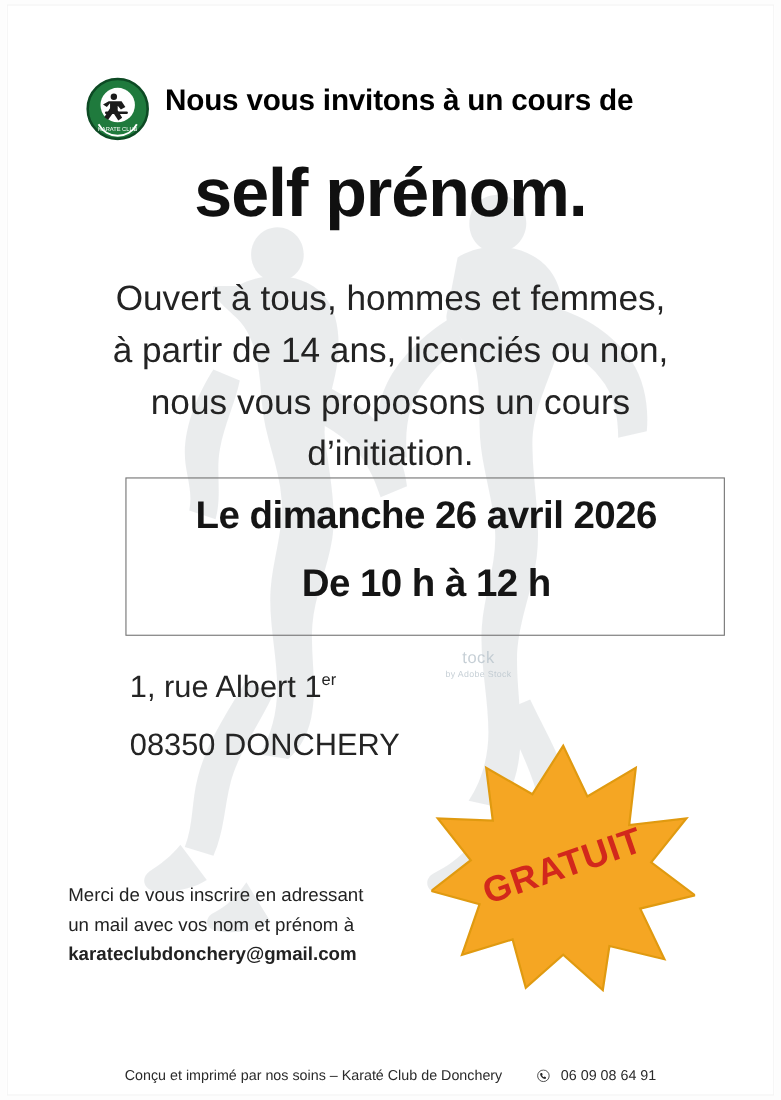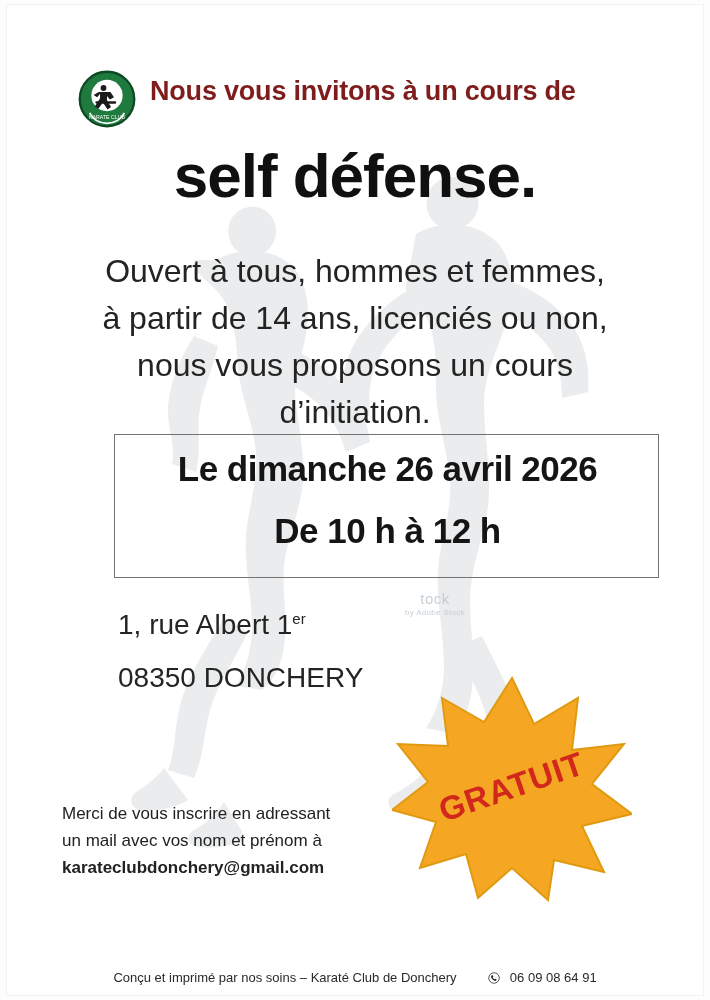--- a/index.html
+++ b/index.html
@@ -70,21 +70,21 @@
 
   
   .invite-line {
     position: absolute;
     left: 150px;
     top: 76px;
     width: 500px;
     font-size: 27px;
     font-weight: bold;
     letter-spacing: -0.2px;
-    color: #7f1d1d;
+    color: #000000;
   }
   .title-self {
     position: absolute;
     left: 0;
     top: 140px;
     width: 710px;
     text-align: center;
     font-size: 62px;
     font-weight: bold;
     letter-spacing: -1px;
@@ -268,21 +268,21 @@
       <path d="M36 38 h20 l6 9 l-7 4 l-5 -6 v7 l7 12 l-6 4 l-8 -12 l-8 11 l-6 -4 l9 -14 v-8 l-5 6 l-6 -4 z"></path>
       <rect x="30" y="54" width="36" height="4" rx="2"></rect>
     </g>
     <path d="M20 74 a34 34 0 0 0 60 0" fill="none" stroke="#ffffff" stroke-width="3"></path>
     <text x="50" y="84" font-family="'Liberation Sans',sans-serif" font-size="9" fill="#ffffff" text-anchor="middle">KARATE CLUB</text>
   </svg>
 
   <div class="invite-line">Nous vous invitons à un cours de</div>
 
   <div class="title-self">
-    <span>self défense</span><span class="dot">.</span>
+    <span>self prénom</span><span class="dot">.</span>
   </div>
 
   <div class="para">
     <div>Ouvert à tous, hommes et femmes,</div>
     <div>à partir de 14 ans, licenciés ou non,</div>
     <div>nous vous proposons un cours</div>
     <div>d’initiation.</div>
   </div>
 
   <div class="date-box">

